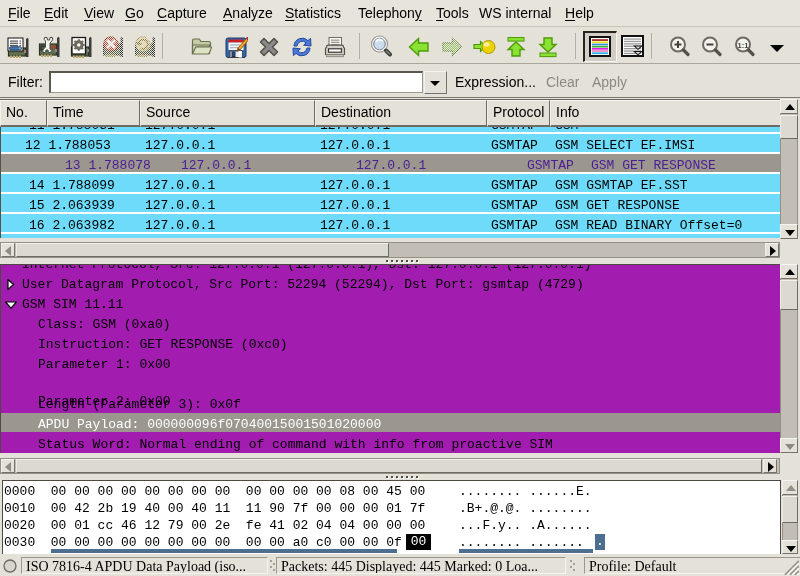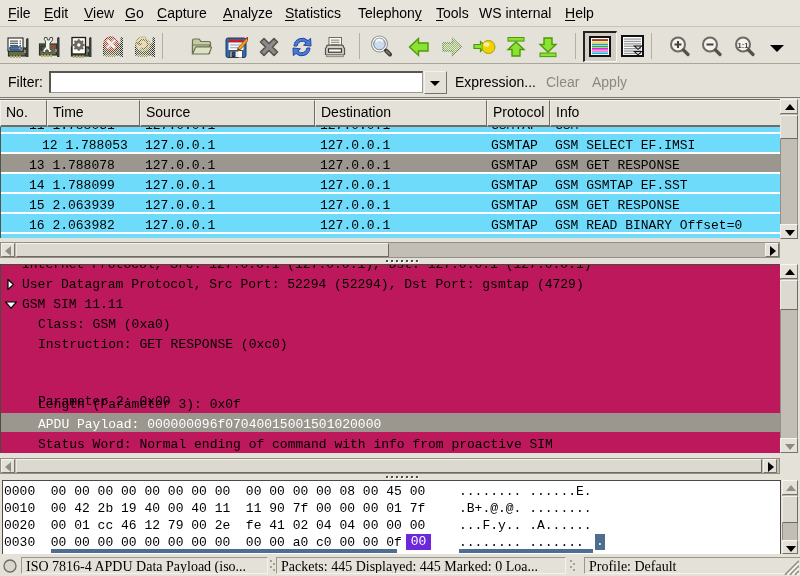--- a/index.html
+++ b/index.html
@@ -30,34 +30,34 @@
   #plist{top:98px;left:0;width:800px;height:160px;}
   .hcol{position:absolute;top:2px;height:27px;background:#e4e1d8;box-sizing:border-box;
       border-top:1px solid #f8f6f2;border-left:1px solid #f2f0ea;
       border-right:1px solid #6f6b62;border-bottom:2px solid #6f6b62;}
   .hcol span{position:absolute;left:5px;top:3px;}
   #rows{position:absolute;top:29px;left:0;width:780px;height:111px;overflow:hidden;background:#fff;border-left:1px solid #55524a;box-sizing:border-box;}
   .prow{position:absolute;left:0;width:780px;height:18px;background:#6fdbfa;}
   .prow.sel{background:#9b978e;}
   .pc{position:absolute;white-space:pre;height:18px;line-height:19px;
       font-family:"Liberation Mono",monospace;font-size:13px;}
-  .pc.sel2{color:#000000;}
+  .pc.sel2{color:#4c1d95;margin-left:36px;}
   
   .sbtn{position:absolute;background:#e4e1d8;box-sizing:border-box;
       border-top:1px solid #f7f5f1;border-left:1px solid #f2f0ea;
       border-right:1px solid #76726a;border-bottom:1px solid #76726a;}
   .strough{position:absolute;background:#c2beb5;box-sizing:border-box;
       border:1px solid #948f85;}
   .sslider{position:absolute;background:#dcd9d0;box-sizing:border-box;
       border:1px solid #6e6a62;border-top:1px solid #f3f1ec;border-left:1px solid #eceae4;}
   .arr{position:absolute;width:0;height:0;}
   
   .grip{position:absolute;left:386px;width:34px;height:3px;}
   .grip svg{display:block;}
-  #tree{top:264px;left:0;width:780px;height:189px;background:#be185d;
+  #tree{top:264px;left:0;width:780px;height:189px;background:#a21caf;
         border-top:1px solid #4e4a42;border-left:1px solid #4e4a42;box-sizing:border-box;overflow:hidden;}
   .trow{position:absolute;height:20px;
         font-family:"Liberation Mono",monospace;font-size:13px;line-height:20px;white-space:pre;}
   .trow.sel{background:#9b978e;width:780px;}
   .trow.sel2{color:#fff;}
   #hex{top:480px;left:2px;width:779px;height:75px;background:#fff;
        border:1px solid #4e4a42;box-sizing:border-box;overflow:hidden;}
   .xrow{position:absolute;left:1px;font-family:"Liberation Mono",monospace;
         font-size:13px;line-height:15px;white-space:pre;}
   
@@ -346,21 +346,21 @@
       <div class="prow sel" style="top:27px"></div>
       <div class="prow" style="top:47px"></div>
       <div class="prow" style="top:67px"></div>
       <div class="prow" style="top:87px"></div>
       <div class="prow" style="top:107px"></div>
       <div class="pc" style="top:-11px;left:28px">11 1.788031</div>
       <div class="pc" style="top:-11px;left:144px">127.0.0.1</div>
       <div class="pc" style="top:-11px;left:319px">127.0.0.1</div>
       <div class="pc" style="top:-11px;left:490px">GSMTAP</div>
       <div class="pc" style="top:-11px;left:554px">GSM</div>
-      <div class="pc" style="top:9px;left:41px">12 1.788053</div>
+      <div class="pc" style="top:9px;left:24px">12 1.788053</div>
       <div class="pc" style="top:9px;left:144px">127.0.0.1</div>
       <div class="pc" style="top:9px;left:319px">127.0.0.1</div>
       <div class="pc" style="top:9px;left:490px">GSMTAP</div>
       <div class="pc" style="top:9px;left:554px">GSM SELECT EF.IMSI</div>
       <div class="pc sel2" style="top:29px;left:28px">13 1.788078</div>
       <div class="pc sel2" style="top:29px;left:144px">127.0.0.1</div>
       <div class="pc sel2" style="top:29px;left:319px">127.0.0.1</div>
       <div class="pc sel2" style="top:29px;left:490px">GSMTAP</div>
       <div class="pc sel2" style="top:29px;left:554px">GSM GET RESPONSE</div>
       <div class="pc" style="top:49px;left:28px">14 1.788099</div>
@@ -427,20 +427,21 @@
     <svg class="abs" style="left:6px;top:14px" width="8" height="11">
         <path d="M1,0.5 L6.5,5.5 L1,10.5 z" fill="#fff" stroke="#000" stroke-width="1.2"></path>
       </svg>
     <div class="trow" style="top:10px;left:21px">User Datagram Protocol, Src Port: 52294 (52294), Dst Port: gsmtap (4729)</div>
     <svg class="abs" style="left:4px;top:36px" width="12" height="8">
         <path d="M0.5,1 L11.5,1 L6,7.2 z" fill="#fff" stroke="#000" stroke-width="1.2"></path>
       </svg>
     <div class="trow" style="top:30px;left:21px">GSM SIM 11.11</div>
     <div class="trow" style="top:50px;left:37px">Class: GSM (0xa0)</div>
     <div class="trow" style="top:70px;left:37px">Instruction: GET RESPONSE (0xc0)</div>
+    <div class="trow" style="top:90px;left:37px">Parameter 1: 0x00</div>
     <div class="trow" style="top:127px;left:37px">Parameter 2: 0x00</div>
     <div class="trow" style="top:130px;left:37px">Length (Parameter 3): 0x0f</div>
     <div class="trow sel" style="top:148px;left:0;height:19px"></div>
     <div class="trow sel2" style="top:150px;left:37px">APDU Payload: 000000096f07040015001501020000</div>
     <div class="trow" style="top:170px;left:37px">Status Word: Normal ending of command with info from proactive SIM</div>
   </div>
 
   <div class="strough abs" style="left:780px;top:264px;width:18px;height:189px;"></div>
   <div class="sbtn abs" style="left:780px;top:264px;width:18px;height:15px;">
       <div class="arr" style="left:4px;top:4px;border-left:5px solid transparent;border-right:5px solid transparent;border-bottom:6px solid #000;"></div>
@@ -485,21 +486,21 @@
   <div id="hex" class="abs">
     <div class="xrow" style="top:3px">0000  00 00 00 00 00 00 00 00  00 00 00 00 08 00 45 00</div>
     <div class="xrow" style="top:20px">0010  00 42 2b 19 40 00 40 11  11 90 7f 00 00 00 01 7f</div>
     <div class="xrow" style="top:37px">0020  00 01 cc 46 12 79 00 2e  fe 41 02 04 04 00 00 00</div>
     <div class="xrow" style="top:54px">0030  00 00 00 00 00 00 00 00  00 00 a0 c0 00 00 0f</div>
     <div class="abs mono" style="left:456px;top:3px;font-size:13px;line-height:15px;white-space:pre">........ ......E.</div>
     <div class="abs mono" style="left:456px;top:20px;font-size:13px;line-height:15px;white-space:pre">.B+.@.@. ........</div>
     <div class="abs mono" style="left:456px;top:37px;font-size:13px;line-height:15px;white-space:pre">...F.y.. .A......</div>
     <div class="abs mono" style="left:456px;top:54px;white-space:pre;font-size:13px;line-height:15px">........ .......</div>
 
-    <div class="abs mono" style="left:403px;top:53px;width:25px;height:16px;background:#6d28d9;color:#fff;font-size:13px;line-height:16px;text-align:center">00</div>
+    <div class="abs mono" style="left:403px;top:53px;width:25px;height:16px;background:#000000;color:#fff;font-size:13px;line-height:16px;text-align:center">00</div>
     <div class="abs mono" style="left:592px;top:53px;width:10px;height:16px;background:#4d6e8e;color:#fff;font-size:13px;line-height:16px;text-align:center">.</div>
 
     <div class="abs" style="left:48px;top:68px;width:346px;height:4px;background:#4d6e8e"></div>
     <div class="abs" style="left:456px;top:68px;width:134px;height:4px;background:#4d6e8e"></div>
   </div>
 
   <div class="strough abs" style="left:782px;top:480px;width:16px;height:74px;"></div>
   <div class="sbtn abs" style="left:782px;top:480px;width:16px;height:15px;">
       <div class="arr" style="left:3px;top:4px;border-left:5px solid transparent;border-right:5px solid transparent;border-bottom:6px solid #938f85;"></div>
     </div>

